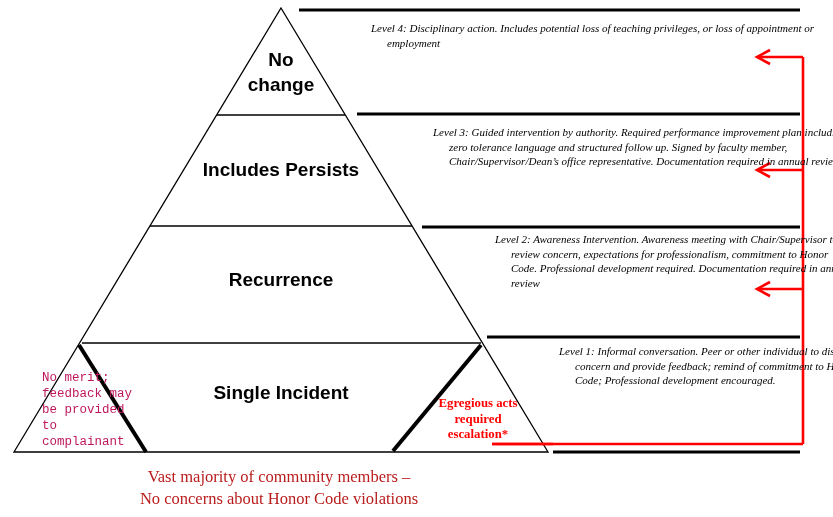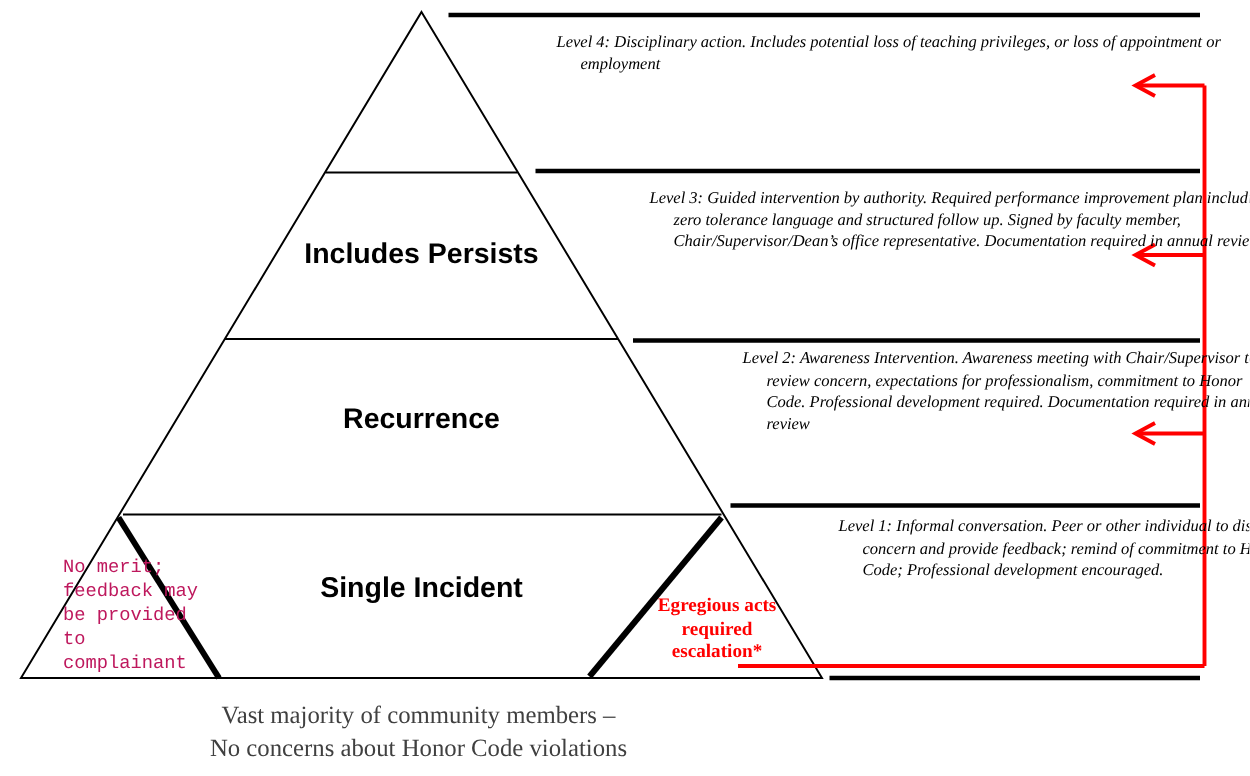--- a/index.html
+++ b/index.html
@@ -82,21 +82,21 @@
     color: #ff0000;
     text-align: center;
     white-space: pre-line;
   }
   #bottom-caption {
     position: absolute;
     left: 40px; top: 466px; width: 478px;
     font-family: "Liberation Serif", serif;
     font-size: 16.5px;
     line-height: 1.32;
-    color: #404040;
+    color: #b91c1c;
     text-align: center;
     white-space: pre-line;
   }
 </style>
 </head>
 <body>
 
 <div id="stage">
 
   <svg id="pyramid-svg" viewBox="0 0 833 517">
@@ -125,20 +125,22 @@
     </g>
     <g fill="none" stroke="#ff0000" stroke-width="2.6" stroke-linecap="butt">
       <polyline points="770,50 757,57 770,64"></polyline>
       <polyline points="770,163 757,170 770,177"></polyline>
       <polyline points="770,282 757,289 770,296"></polyline>
     </g>
 
     <line x1="492" y1="444" x2="553" y2="444" stroke="#ff0000" stroke-width="2.6"></line>
   </svg>
 
+  <div class="tier-label" id="tier-label-4">No
+change</div>
   <div class="tier-label" id="tier-label-3">Includes Persists</div>
   <div class="tier-label" id="tier-label-1">Single Incident</div>
   <div class="tier-label" id="tier-label-2">Recurrence</div>
 
   <div id="no-merit-note">No merit;
 feedback may
 be provided to
 complainant</div>
   <div id="egregious-note">Egregious acts
 required

